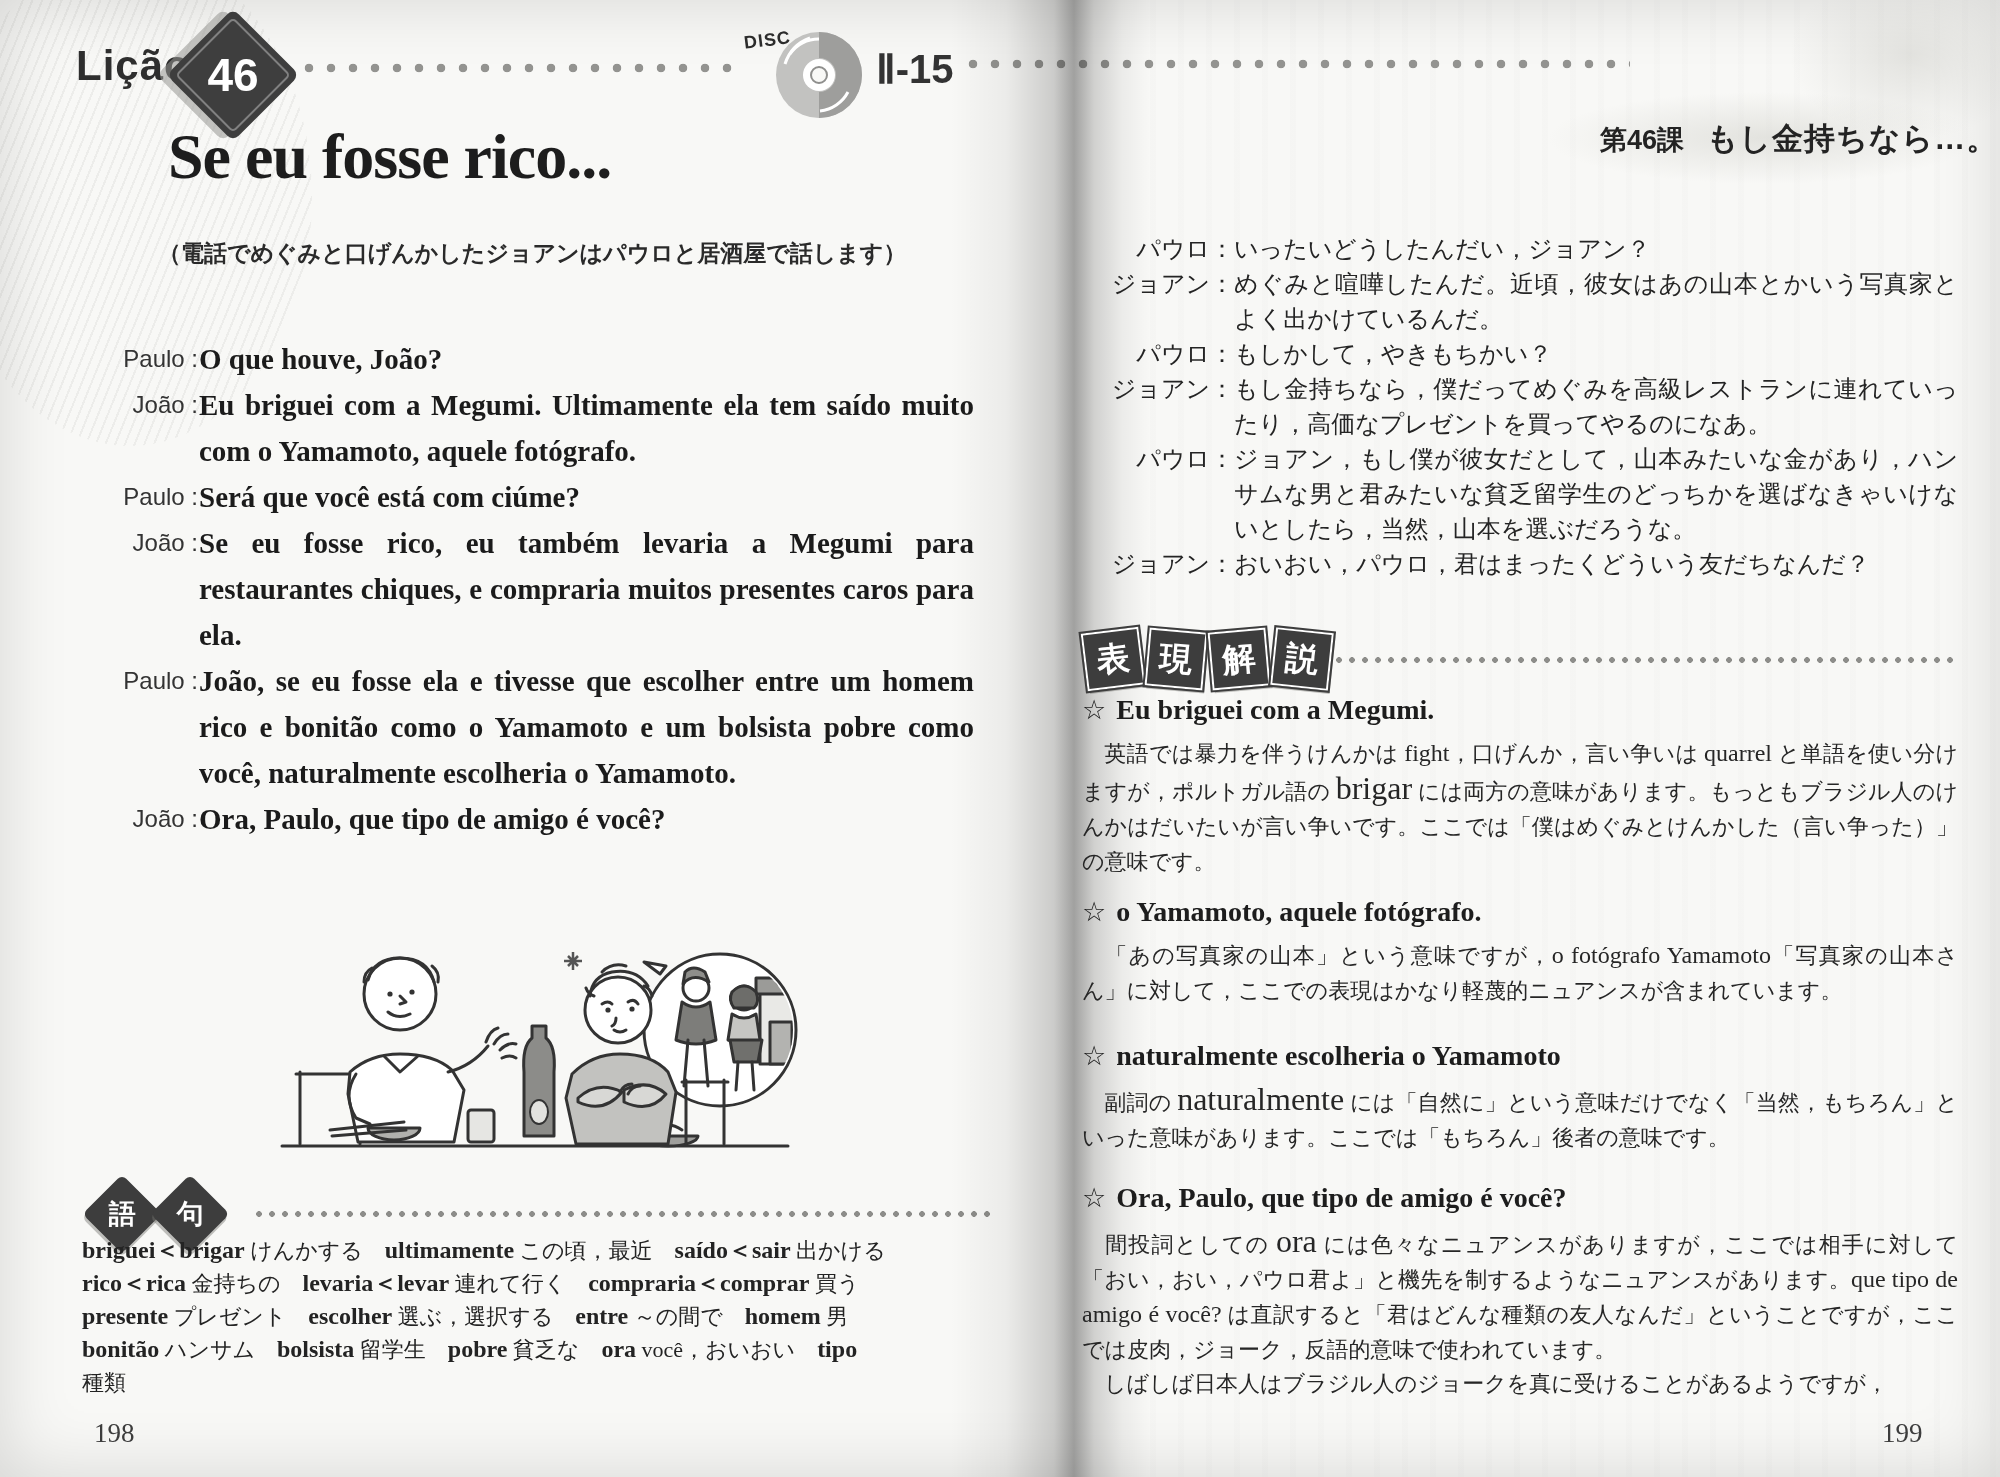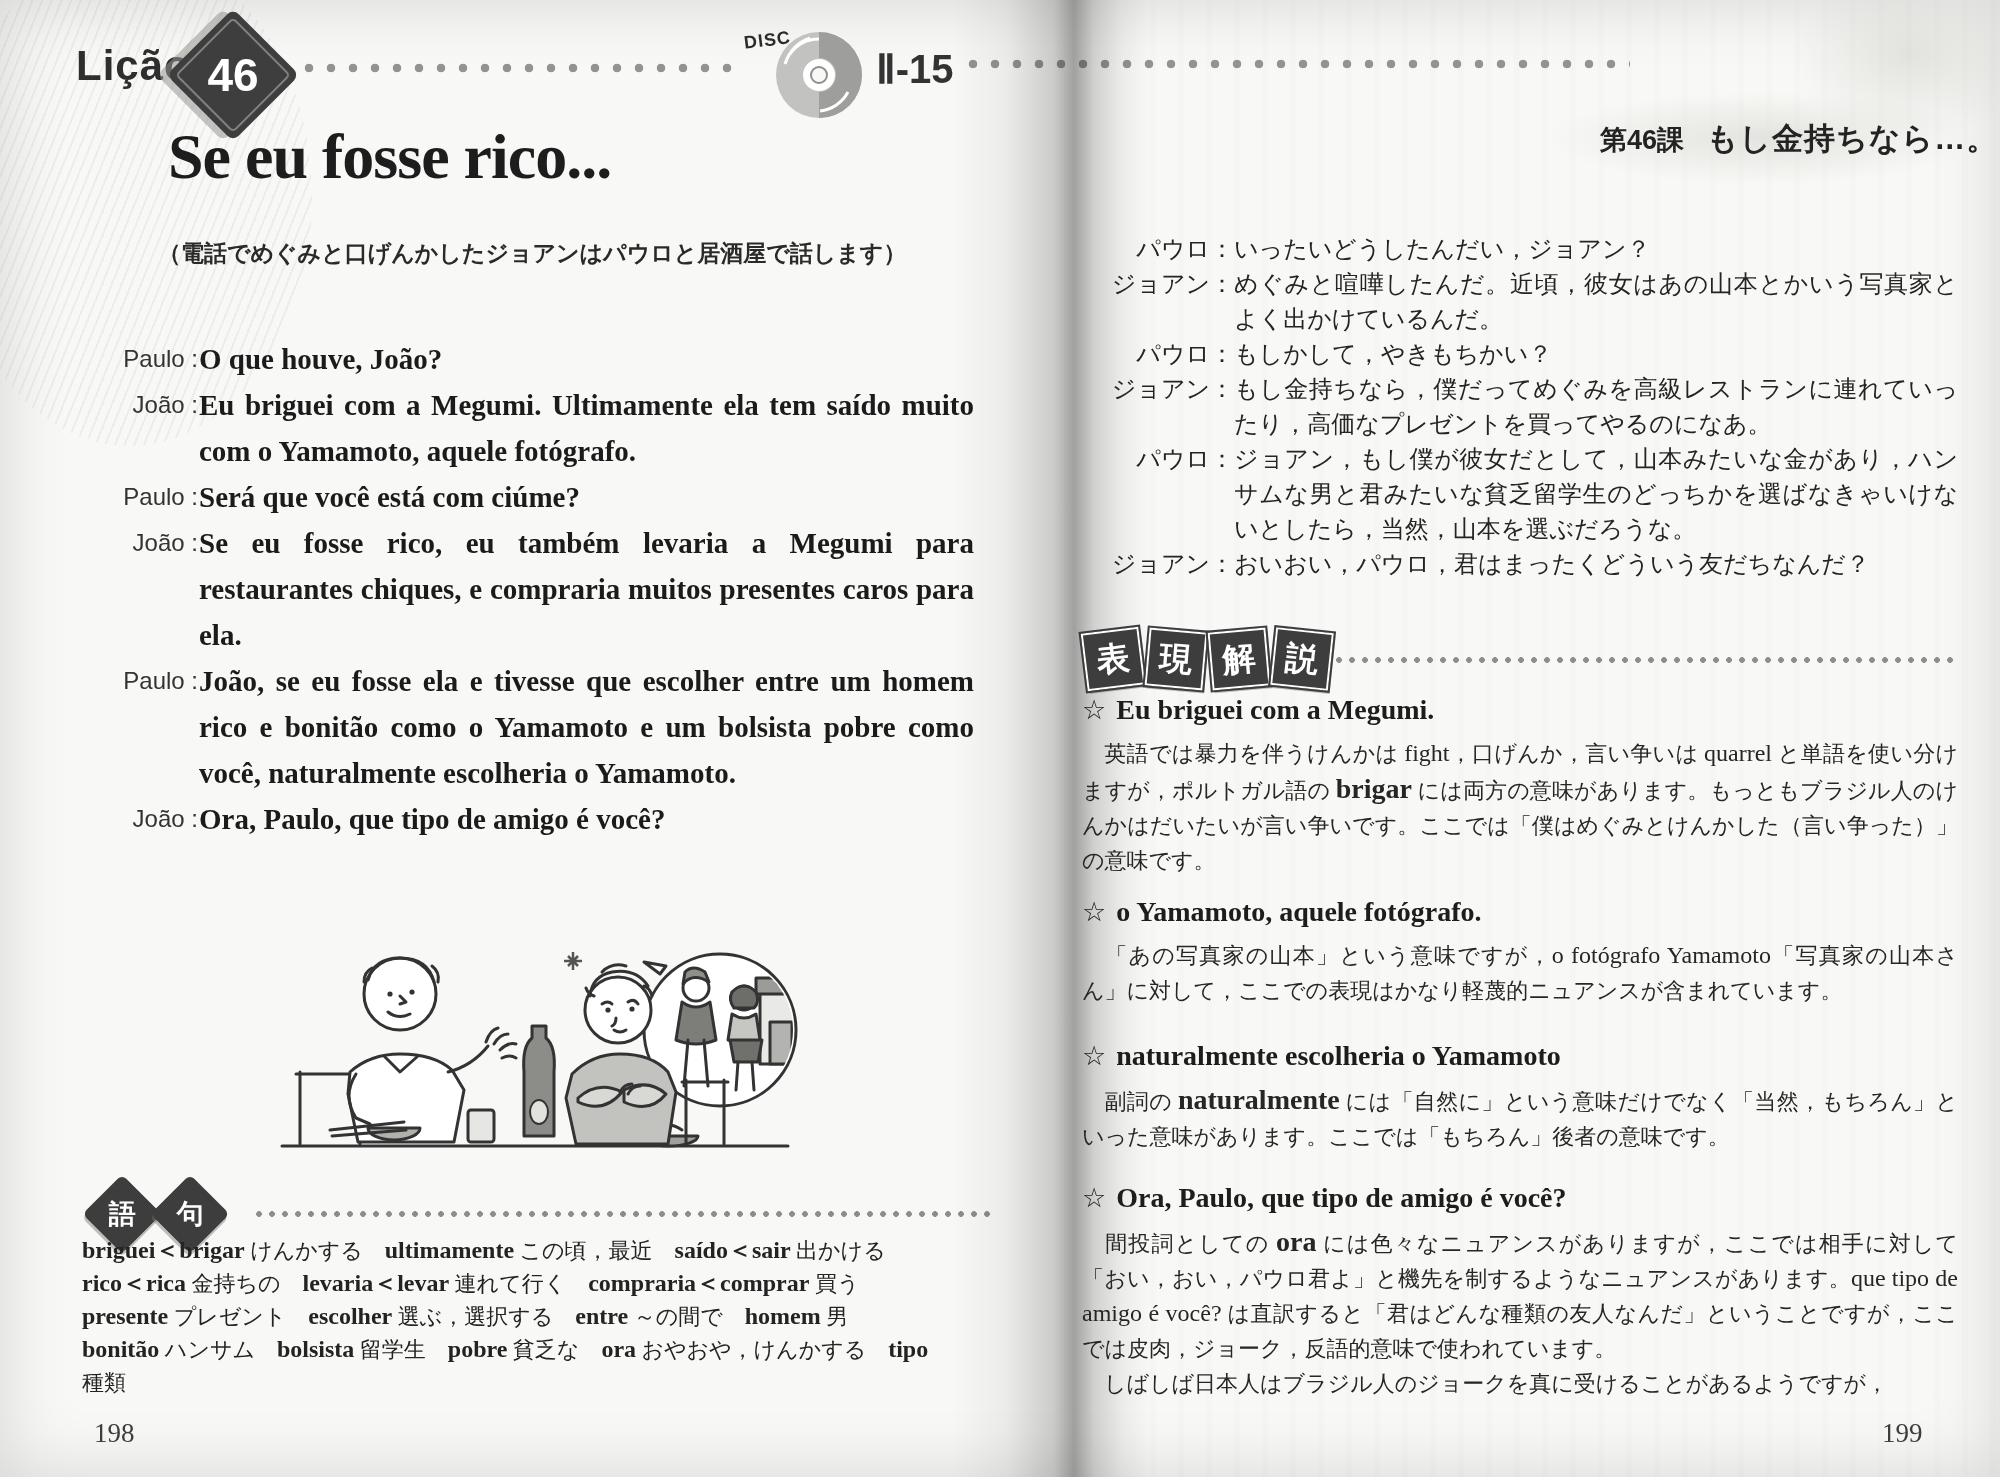--- a/index.html
+++ b/index.html
@@ -45,21 +45,21 @@
   .title{font-size:64px;font-weight:700;letter-spacing:-1px;color:#1d1d1d;}
   .subtitle{font-family:"Liberation Sans",sans-serif;font-weight:600;font-size:23px;color:#2a2a2a;text-align:center;}
   .dlg-l .row{display:grid;grid-template-columns:116px 1fr;column-gap:1px;}
   .dlg-l .spk{font-family:"Liberation Sans",sans-serif;font-size:24px;color:#333;text-align:right;
               line-height:46px;}
   .dlg-l .txt{font-size:29px;font-weight:700;line-height:46px;color:#1b1b1b;text-align:justify;}
   .vocab{font-size:23px;line-height:33px;color:#232323;text-align:justify;}
   .seg-pt{font-weight:700;font-size:24px;}
   .seg-ja{font-size:22px;}
   .seg-lat{font-size:24px;}
-  .seg-latb{font-weight:700;font-size:28px;}
+  .seg-latb{font-weight:400;font-size:32px;}
   .pagenum{font-size:27px;color:#3d3d3d;}
 
   
   .tile{display:inline-flex;align-items:center;justify-content:center;background:#3d3d3d;color:#fff;
         font-family:"Liberation Sans",sans-serif;font-weight:700;box-shadow:2px 3px 0 rgba(120,120,116,0.45);}
   .dia{width:56px;height:56px;transform:rotate(45deg);border-radius:6px;margin:0 6px;}
   .dia span{transform:rotate(-45deg);font-size:27px;}
   .sq{width:54px;height:54px;border:2px solid #fff;outline:2px solid #3d3d3d;font-size:33px;margin-right:5px;}
 
   
@@ -219,21 +219,21 @@
     <div class="tile dia">
       <span>句</span>
     </div>
   </div>
   <div class="abs dots-sm" style="left:256px;top:1210px;width:738px;"></div>
 
   <div class="abs vocab" style="left:82px;top:1234px;width:914px;">
     <div><span class="seg-pt">briguei＜brigar</span><span class="seg-ja"> けんかする　</span><span class="seg-pt">ultimamente</span><span class="seg-ja"> この頃，最近　</span><span class="seg-pt">saído＜sair</span><span class="seg-ja"> 出かける</span></div>
     <div><span class="seg-pt">rico＜rica</span><span class="seg-ja"> 金持ちの　</span><span class="seg-pt">levaria＜levar</span><span class="seg-ja"> 連れて行く　</span><span class="seg-pt">compraria＜comprar</span><span class="seg-ja"> 買う</span></div>
     <div><span class="seg-pt">presente</span><span class="seg-ja"> プレゼント　</span><span class="seg-pt">escolher</span><span class="seg-ja"> 選ぶ，選択する　</span><span class="seg-pt">entre</span><span class="seg-ja"> ～の間で　</span><span class="seg-pt">homem</span><span class="seg-ja"> 男</span></div>
-    <div><span class="seg-pt">bonitão</span><span class="seg-ja"> ハンサム　</span><span class="seg-pt">bolsista</span><span class="seg-ja"> 留学生　</span><span class="seg-pt">pobre</span><span class="seg-ja"> 貧乏な　</span><span class="seg-pt">ora</span><span class="seg-ja"> おやおや，けんかする　</span><span class="seg-pt">tipo</span></div>
+    <div><span class="seg-pt">bonitão</span><span class="seg-ja"> ハンサム　</span><span class="seg-pt">bolsista</span><span class="seg-ja"> 留学生　</span><span class="seg-pt">pobre</span><span class="seg-ja"> 貧乏な　</span><span class="seg-pt">ora</span><span class="seg-ja"> você，おいおい　</span><span class="seg-pt">tipo</span></div>
     <div><span class="seg-ja">種類</span></div>
   </div>
 
   <div class="abs pagenum" style="left:94px;top:1418px;">198</div>
 
   <div class="abs gutter"></div>
 
   <div class="abs rhdr" style="left:1600px;top:118px;">
     <span class="lesson">第46課</span>
     <span class="jtitle">もし金持ちなら…。</span>

